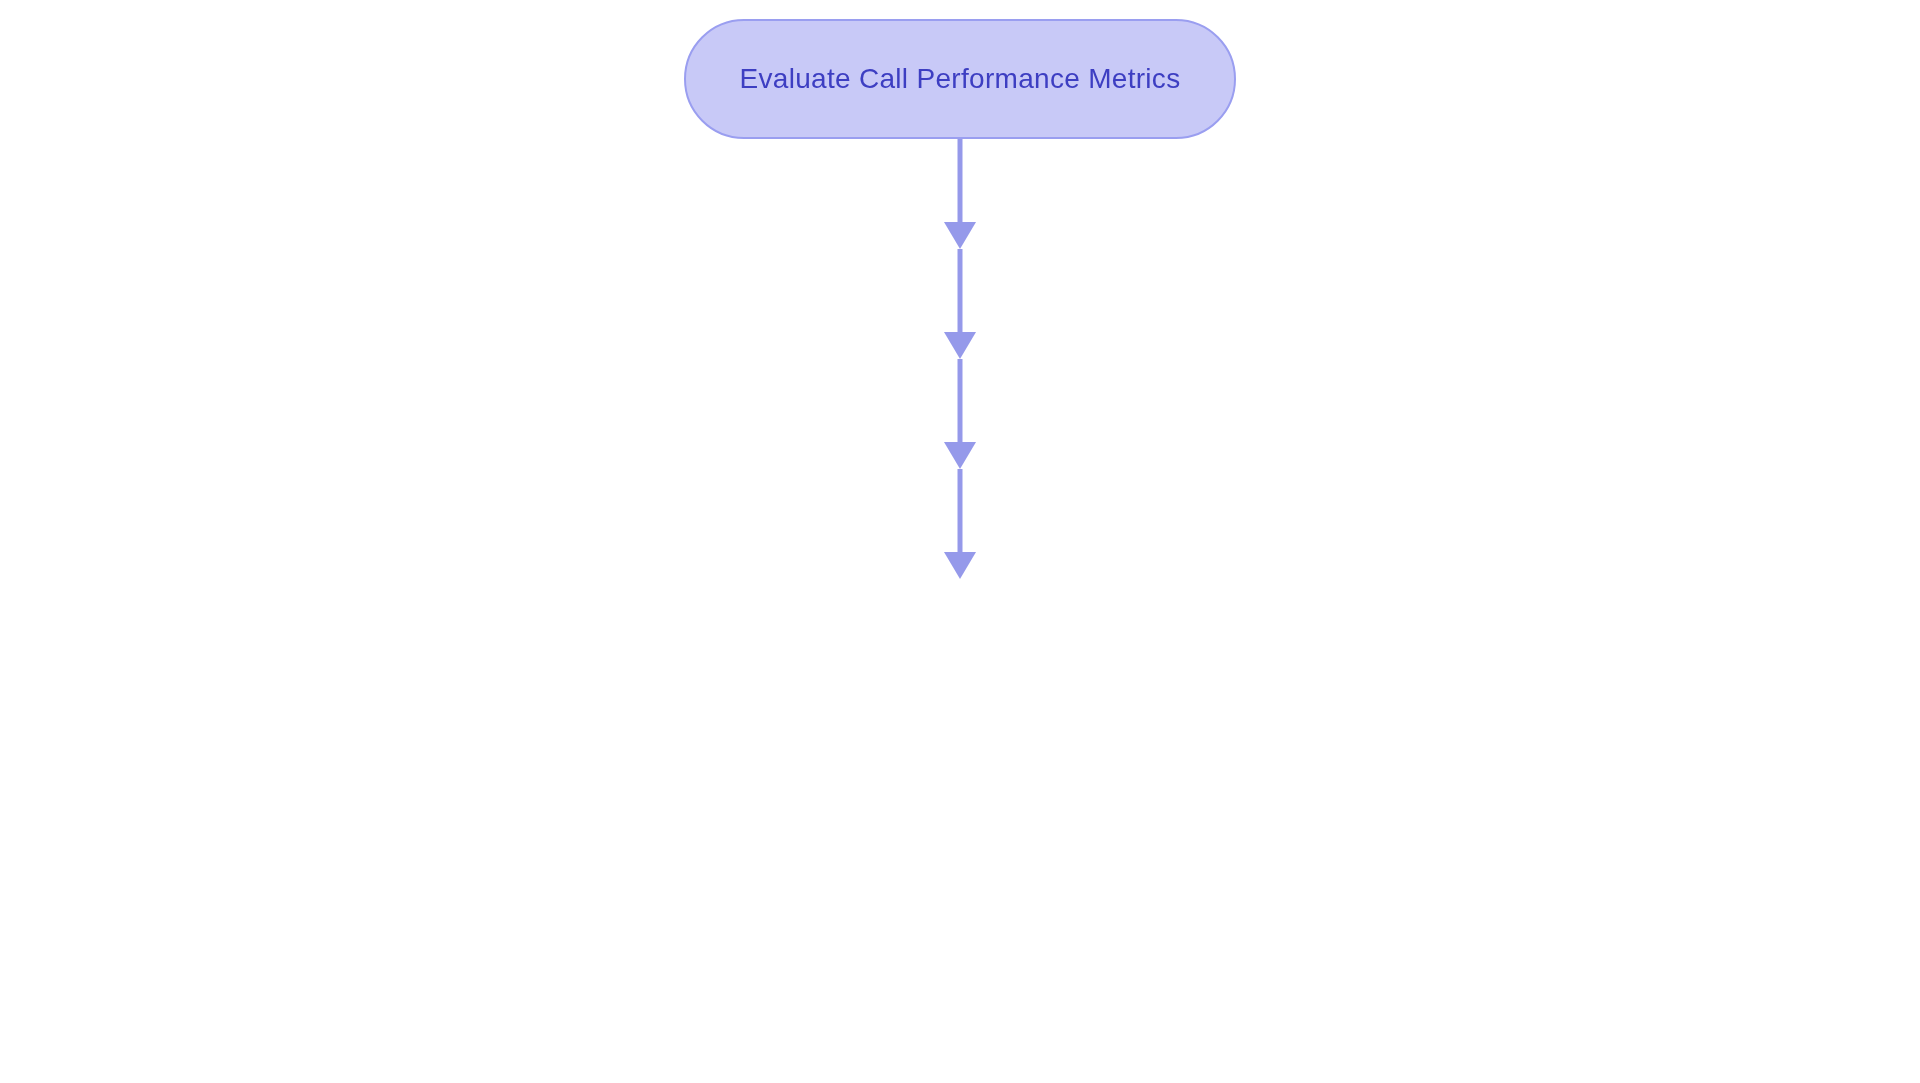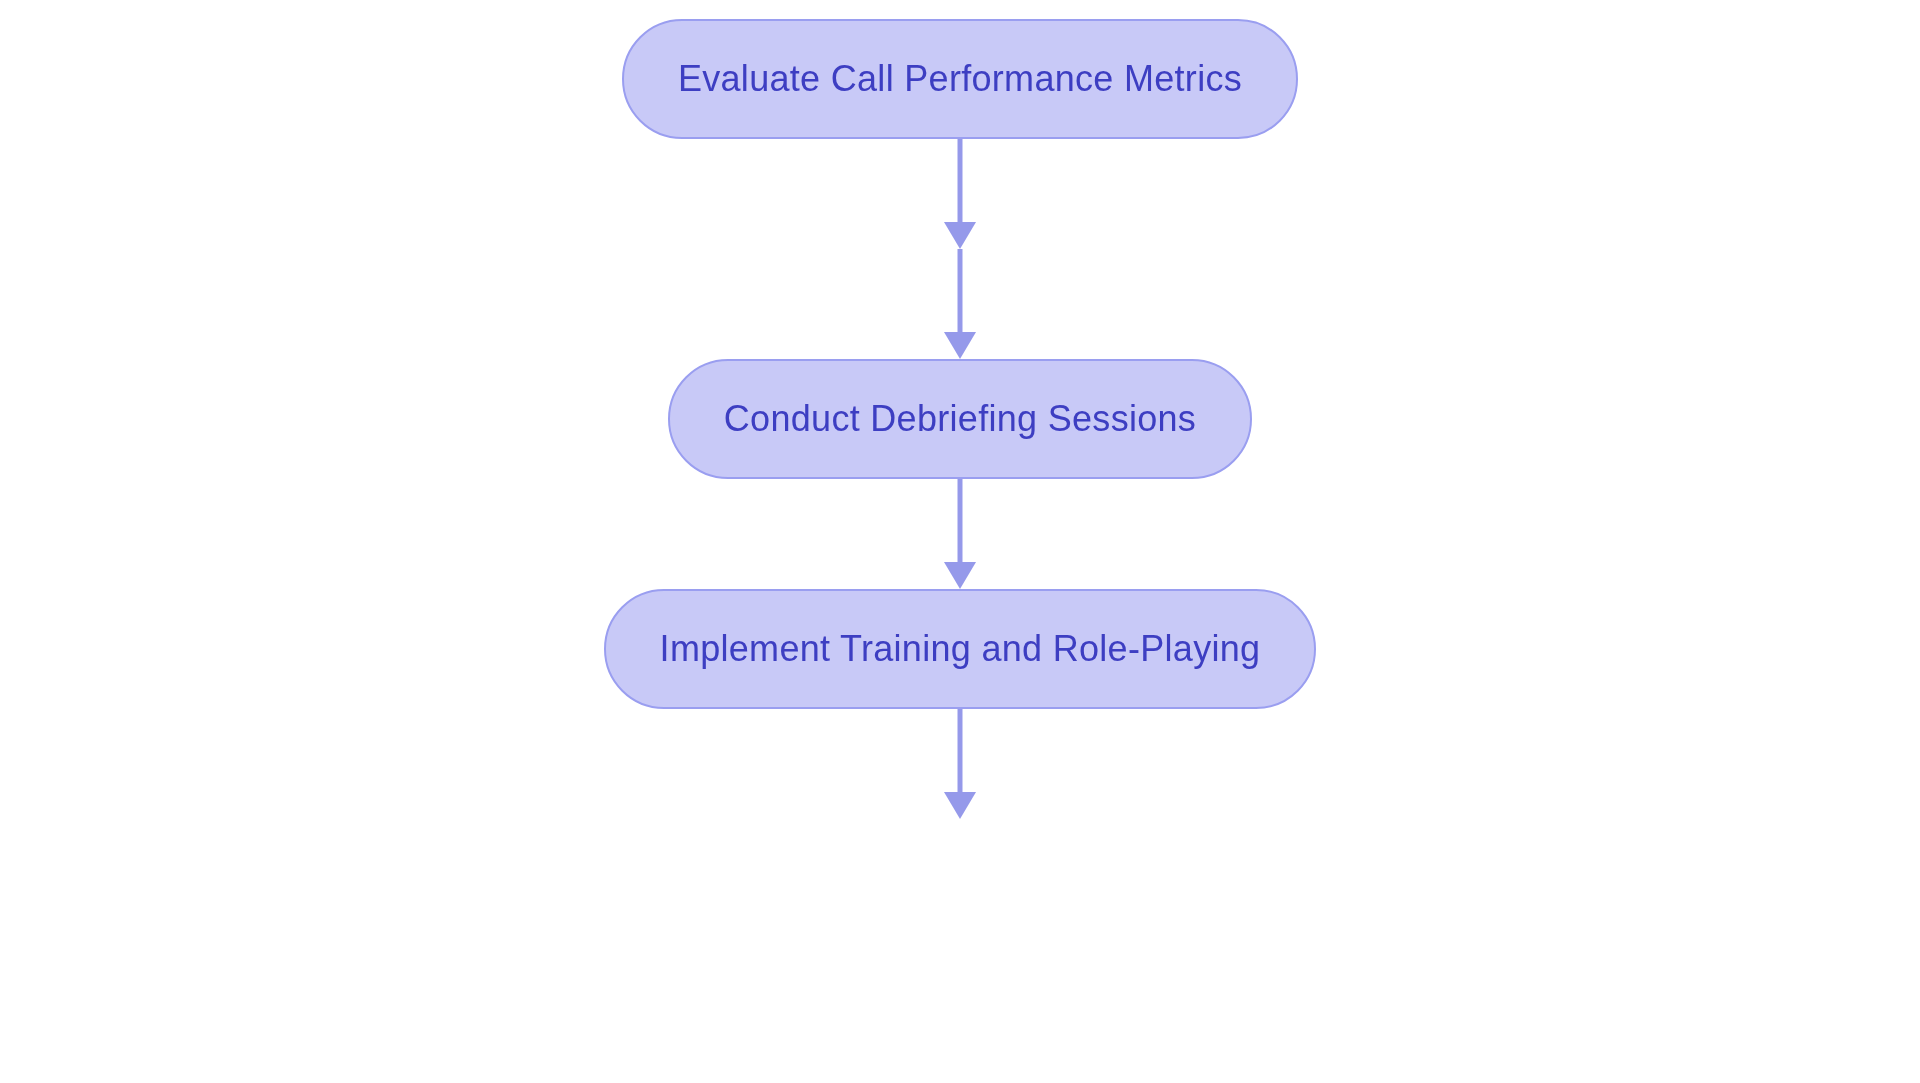--- a/index.html
+++ b/index.html
@@ -30,21 +30,21 @@
     height: 120px;
     box-sizing: border-box;
     display: flex;
     align-items: center;
     justify-content: center;
     padding: 0 54px;
     background: var(--node-fill);
     border: 2px solid var(--node-border);
     border-radius: 60px;
     color: var(--text-color);
-    font-size: 36px;
+    font-size: 28px;
     font-weight: 500;
     letter-spacing: 0.3px;
     white-space: nowrap;
   }
   .connector {
     height: 110px;
     width: 40px;
     display: flex;
     align-items: flex-start;
     justify-content: center;
@@ -71,34 +71,28 @@
   </div>
 
 
   <div class="connector">
     <svg width="40" height="110" viewBox="0 0 40 110">
       <line x1="20" y1="0" x2="20" y2="85" stroke="currentColor" stroke-width="5"></line>
       <polygon points="4,83 36,83 20,110" fill="currentColor"></polygon>
     </svg>
   </div>
 
-  <div class="node">
-    <span>Conduct Debriefing Sessions</span>
-  </div>
 
   <div class="connector">
     <svg width="40" height="110" viewBox="0 0 40 110">
       <line x1="20" y1="0" x2="20" y2="85" stroke="currentColor" stroke-width="5"></line>
       <polygon points="4,83 36,83 20,110" fill="currentColor"></polygon>
     </svg>
   </div>
 
-  <div class="node">
-    <span>Implement Training and Role-Playing</span>
-  </div>
 
   <div class="connector">
     <svg width="40" height="110" viewBox="0 0 40 110">
       <line x1="20" y1="0" x2="20" y2="85" stroke="currentColor" stroke-width="5"></line>
       <polygon points="4,83 36,83 20,110" fill="currentColor"></polygon>
     </svg>
   </div>
 
 
 </div>

